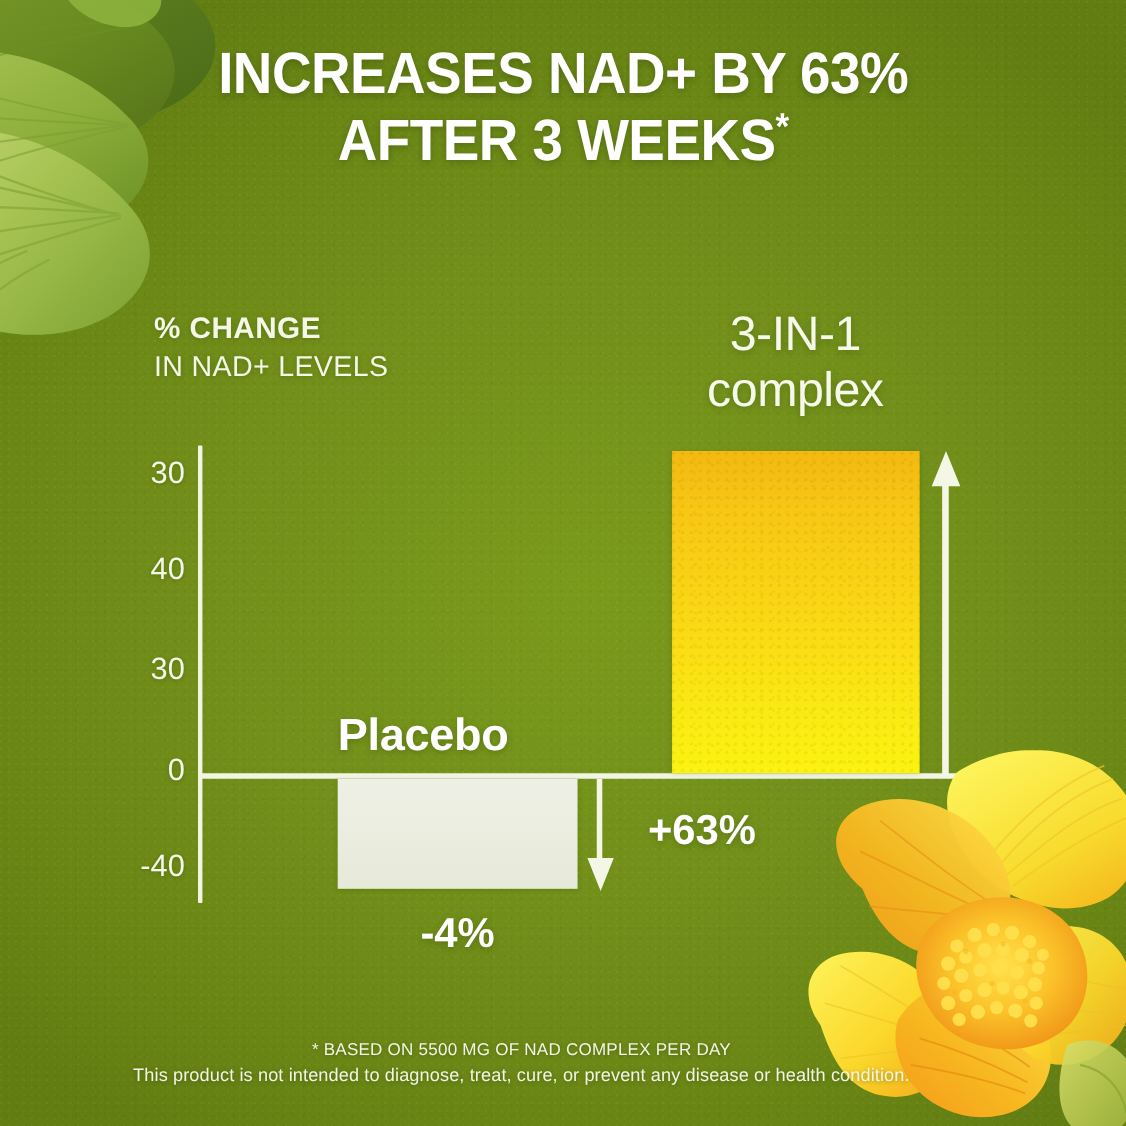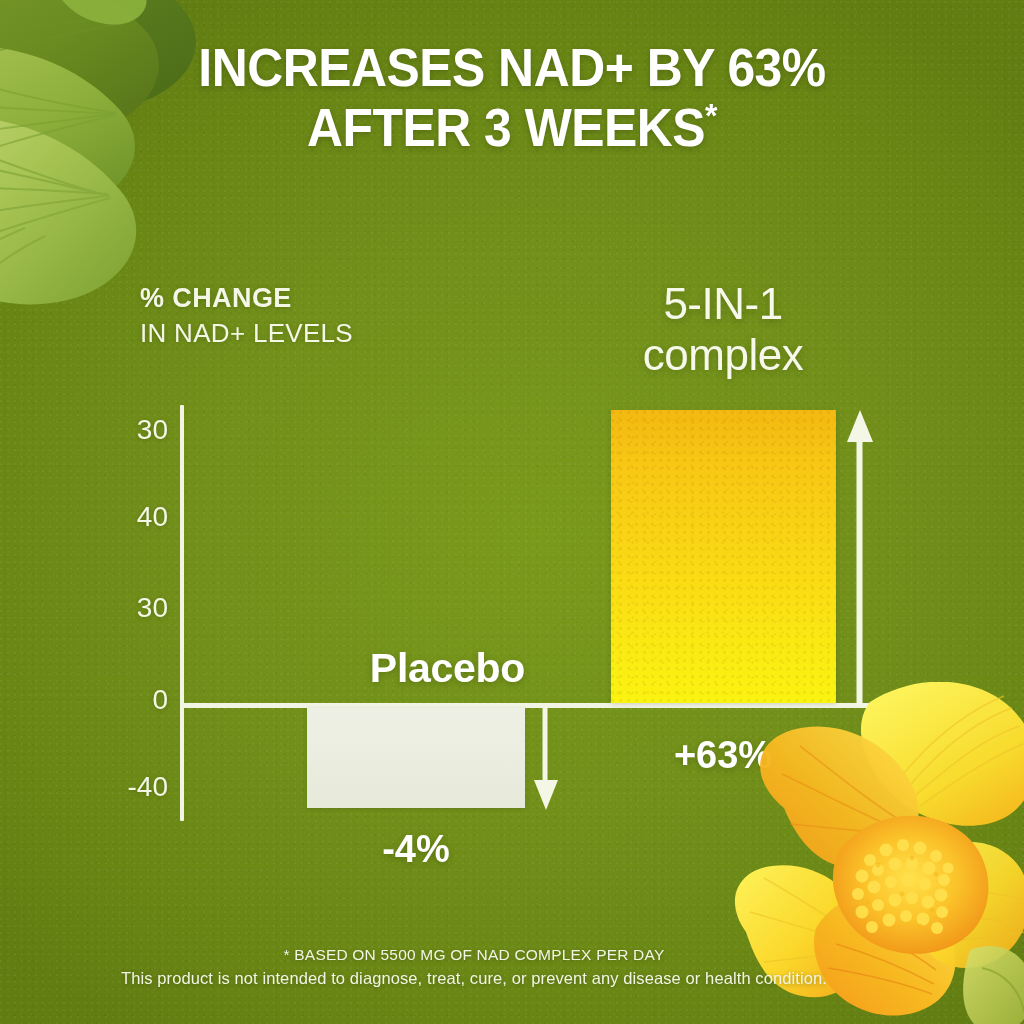--- a/index.html
+++ b/index.html
@@ -62,30 +62,30 @@
     background:linear-gradient(180deg,#f3b911 0%,#f7c714 18%,#fada14 55%,#faee12 88%,#fbf310 100%);
     box-shadow:0 1px 5px rgba(40,55,5,.2);}
   .bartex{position:absolute;inset:0;opacity:.16;mix-blend-mode:multiply;
     background-image:
       radial-gradient(circle at 20% 30%, rgba(150,100,0,.6) 0 1.5px, transparent 1.6px),
       radial-gradient(circle at 70% 65%, rgba(160,110,0,.5) 0 1.2px, transparent 1.3px),
       radial-gradient(circle at 45% 85%, rgba(140,95,0,.45) 0 1.4px, transparent 1.5px);
     background-size:8px 8px,12px 12px,15px 15px;}
 
   
-  #label-placebo{position:absolute;left:307px;top:645px;width:218px;text-align:right;
+  #label-placebo{position:absolute;left:307px;top:645px;width:218px;text-align:left;
     color:#ffffff;font-size:41px;font-weight:bold;letter-spacing:-.3px;
     text-shadow:0 2px 6px rgba(40,55,5,.3);}
   #value-placebo{position:absolute;left:307px;top:828px;width:218px;text-align:center;
     color:#ffffff;font-size:38px;font-weight:bold;
     text-shadow:0 2px 6px rgba(40,55,5,.3);}
   #label-complex{position:absolute;left:583px;top:278px;width:280px;text-align:center;
     color:#f6f8ea;font-size:44px;font-weight:normal;line-height:51px;letter-spacing:-.5px;
     text-shadow:0 2px 7px rgba(40,55,5,.3);}
-  #value-complex{position:absolute;left:613px;top:734px;width:220px;text-align:center;
+  #value-complex{position:absolute;left:589px;top:734px;width:220px;text-align:left;
     color:#ffffff;font-size:38px;font-weight:bold;
     text-shadow:0 2px 6px rgba(40,55,5,.3);}
 
   
   .arrow{position:absolute;}
   #arrow-up{left:845px;top:408px;width:30px;height:300px;}
   #arrow-down{left:532px;top:708px;width:28px;height:104px;}
 
   
   #footnotes{position:absolute;left:0;top:944px;width:948px;text-align:center;
@@ -186,21 +186,21 @@
     </div>
 
     <div id="bar-placebo"></div>
     <div id="label-placebo">Placebo</div>
     <div id="value-placebo">-4%</div>
 
     <div id="bar-complex">
         <div class="bartex"></div>
       </div>
     <div id="label-complex">
-      <span>5-IN-1</span><br>
+      <span>3-IN-1</span><br>
       <span>complex</span>
     </div>
     <div id="value-complex">+63%</div>
 
     <div class="arrow" id="arrow-up">
       <svg width="30" height="300" viewBox="0 0 30 300">
         <polygon points="15,2 28,34 2,34" fill="#f4f7e6"></polygon>
         <rect x="11.5" y="30" width="6" height="268" fill="#f4f7e6"></rect>
       </svg>
     </div>

